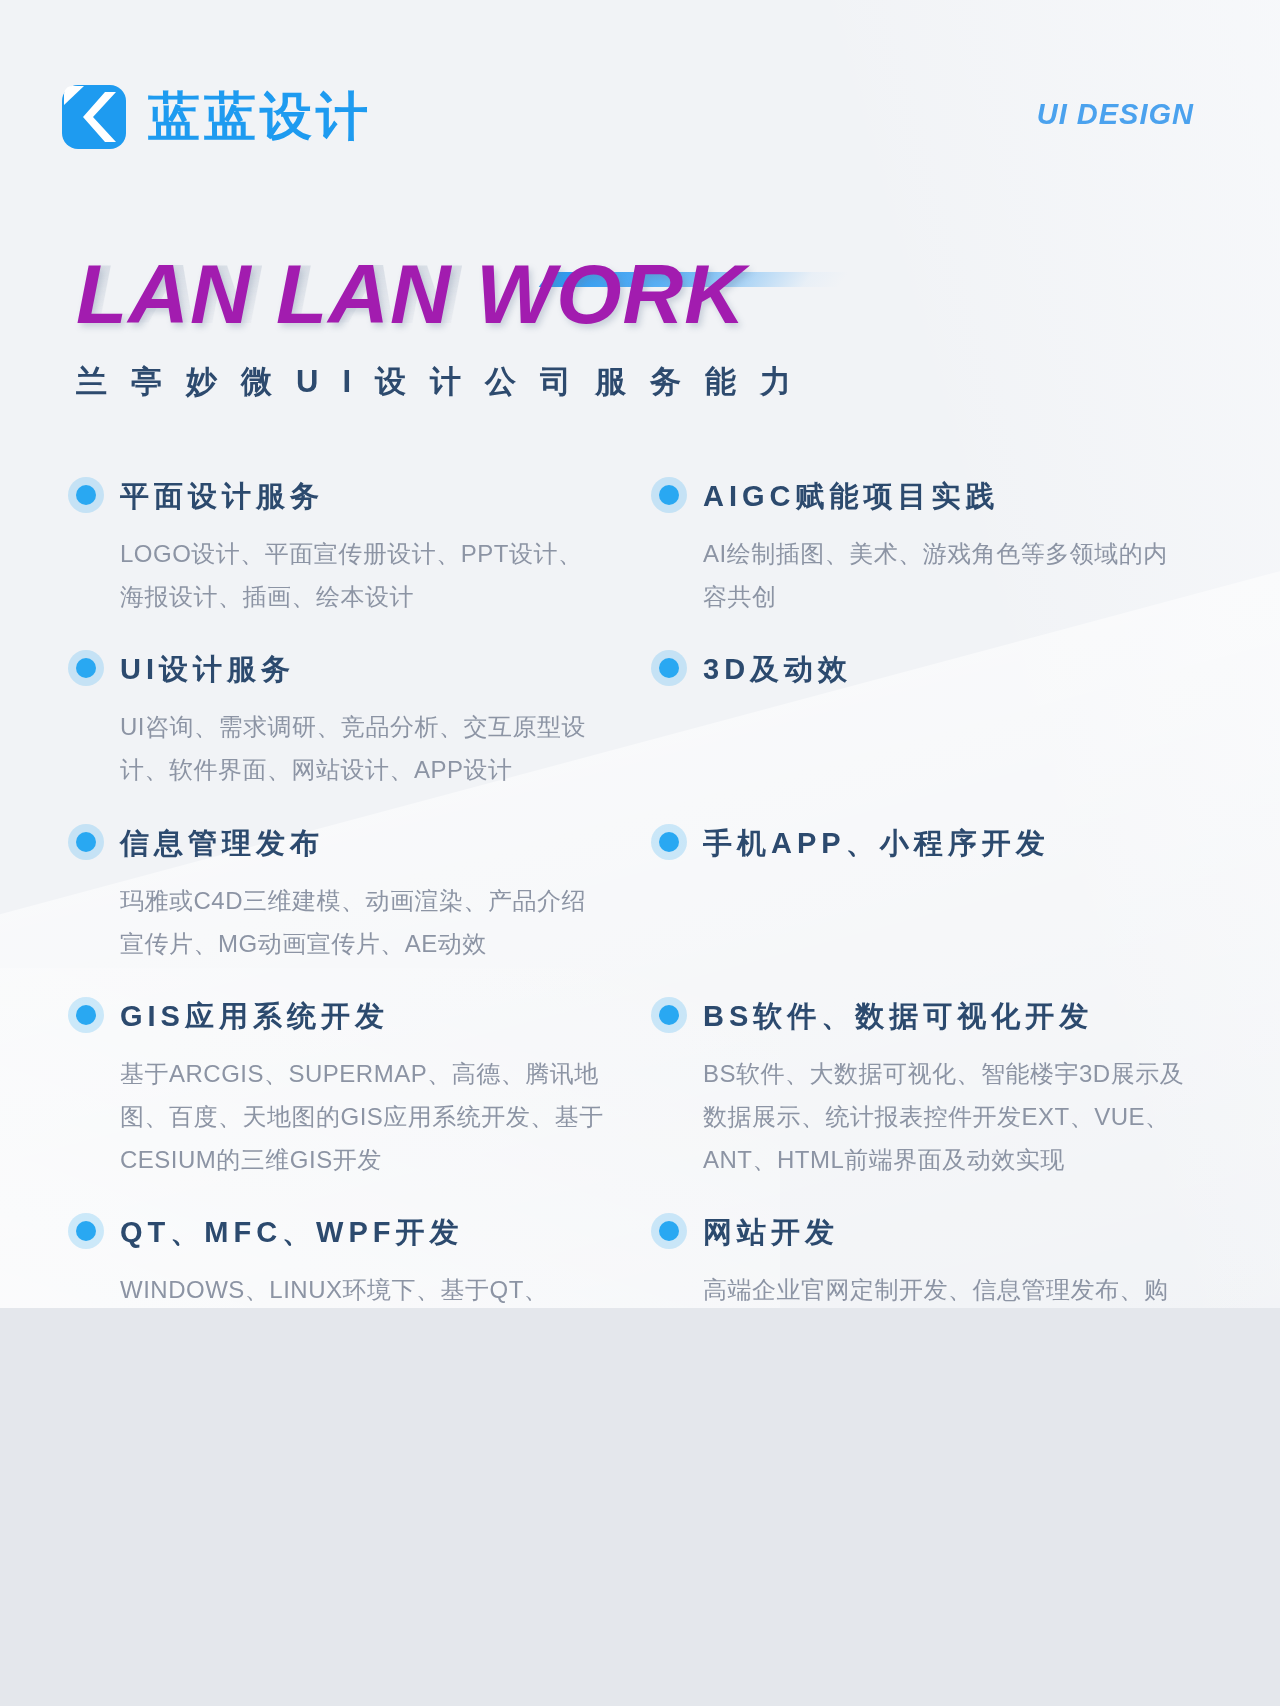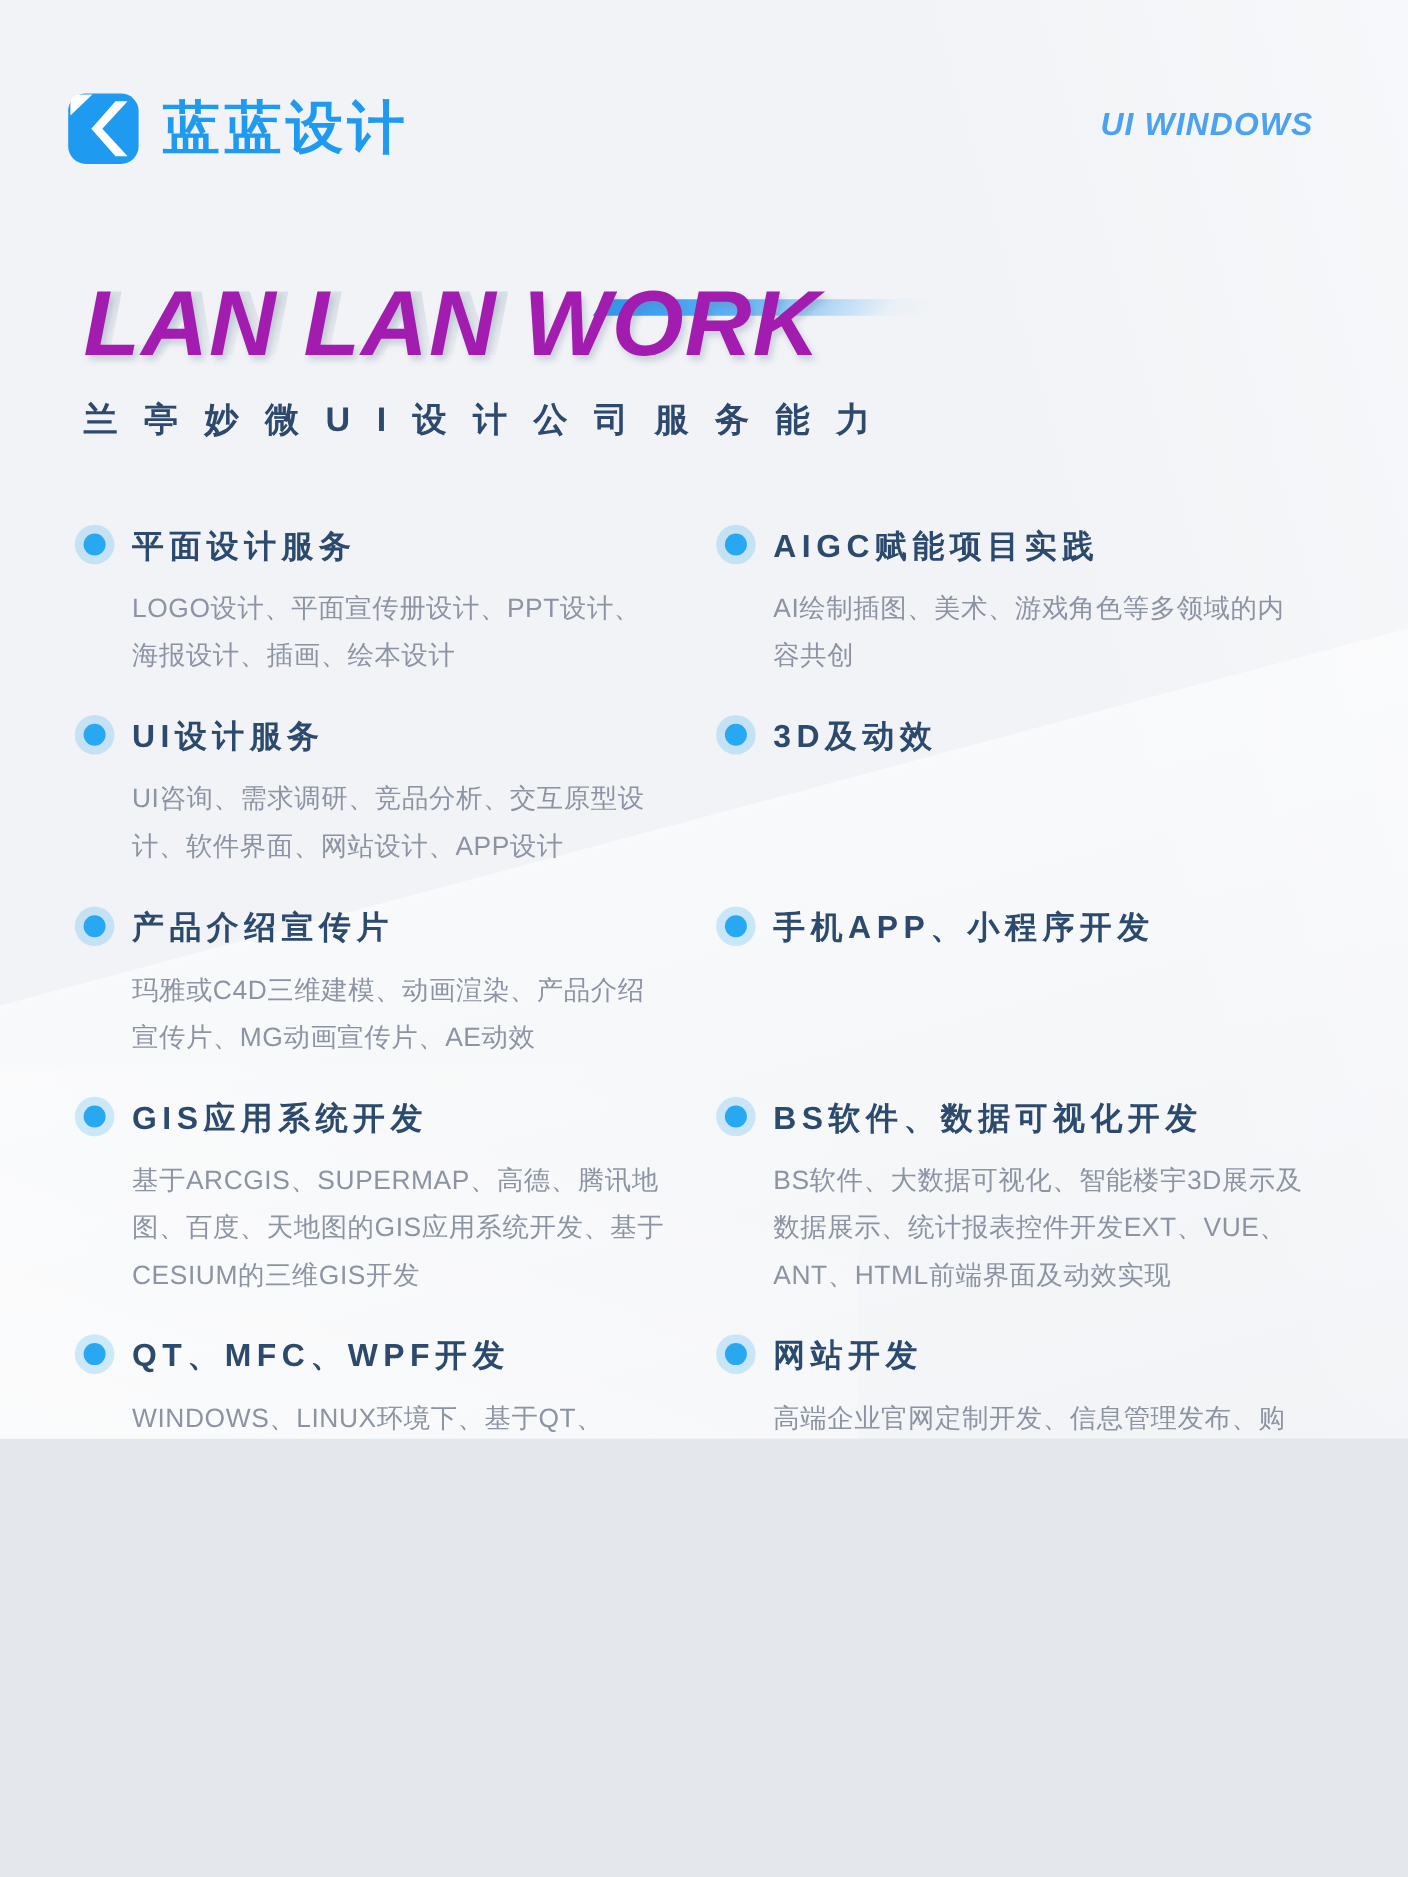--- a/index.html
+++ b/index.html
@@ -86,21 +86,21 @@
       <div class="brand">
         <span>
           <svg width="68" height="68" viewBox="0 0 68 68">
             <rect x="2" y="2" width="64" height="64" rx="16" fill="#1E9BF0"></rect>
             <path d="M4 22 L24 3 L12 3 C 7 3 4 7 4 12 Z" fill="#ffffff"></path>
             <path d="M45 9 L23 34 L45 59 L56 59 L33 34 L56 9 Z" fill="#ffffff"></path>
           </svg>
         </span>
         <span class="brand-text">蓝蓝设计</span>
       </div>
-      <div class="tagline">UI WINDOWS</div>
+      <div class="tagline">UI DESIGN</div>
     </div>
 
     <div class="hero">
       <div class="ghost-title">LAN LAN</div>
       <div class="accent-bar"></div>
       <h1 class="main-title">LAN LAN WORK</h1>
       <h2 class="subtitle">兰亭妙微UI设计公司服务能力</h2>
     </div>
 
     <div class="services">
@@ -120,21 +120,21 @@
         <h3>UI设计服务</h3>
         <p>UI咨询、需求调研、竞品分析、交互原型设计、软件界面、网站设计、APP设计</p>
       </section>
       <section class="item">
         <span class="bullet"></span>
         <h3>3D及动效</h3>
       </section>
 
       <section class="item">
         <span class="bullet"></span>
-        <h3>产品介绍宣传片</h3>
+        <h3>信息管理发布</h3>
         <p>玛雅或C4D三维建模、动画渲染、产品介绍宣传片、MG动画宣传片、AE动效</p>
       </section>
       <section class="item">
         <span class="bullet"></span>
         <h3>手机APP、小程序开发</h3>
       </section>
 
       <section class="item">
         <span class="bullet"></span>
         <h3>GIS应用系统开发</h3>

